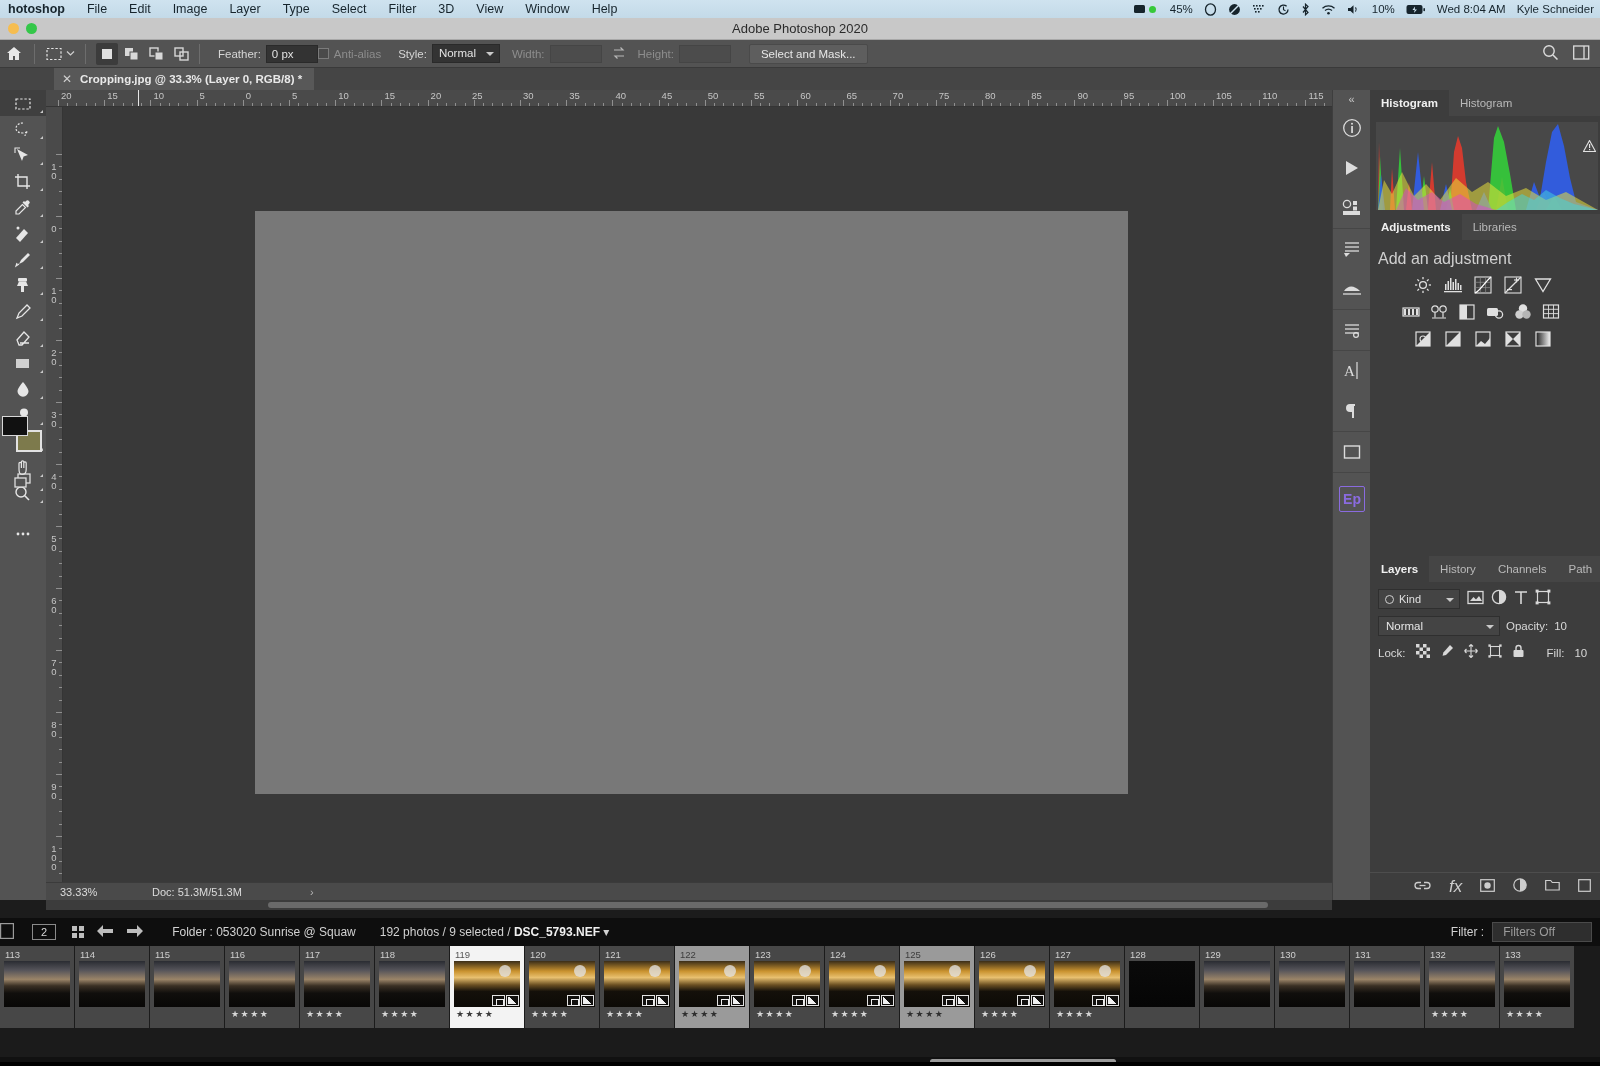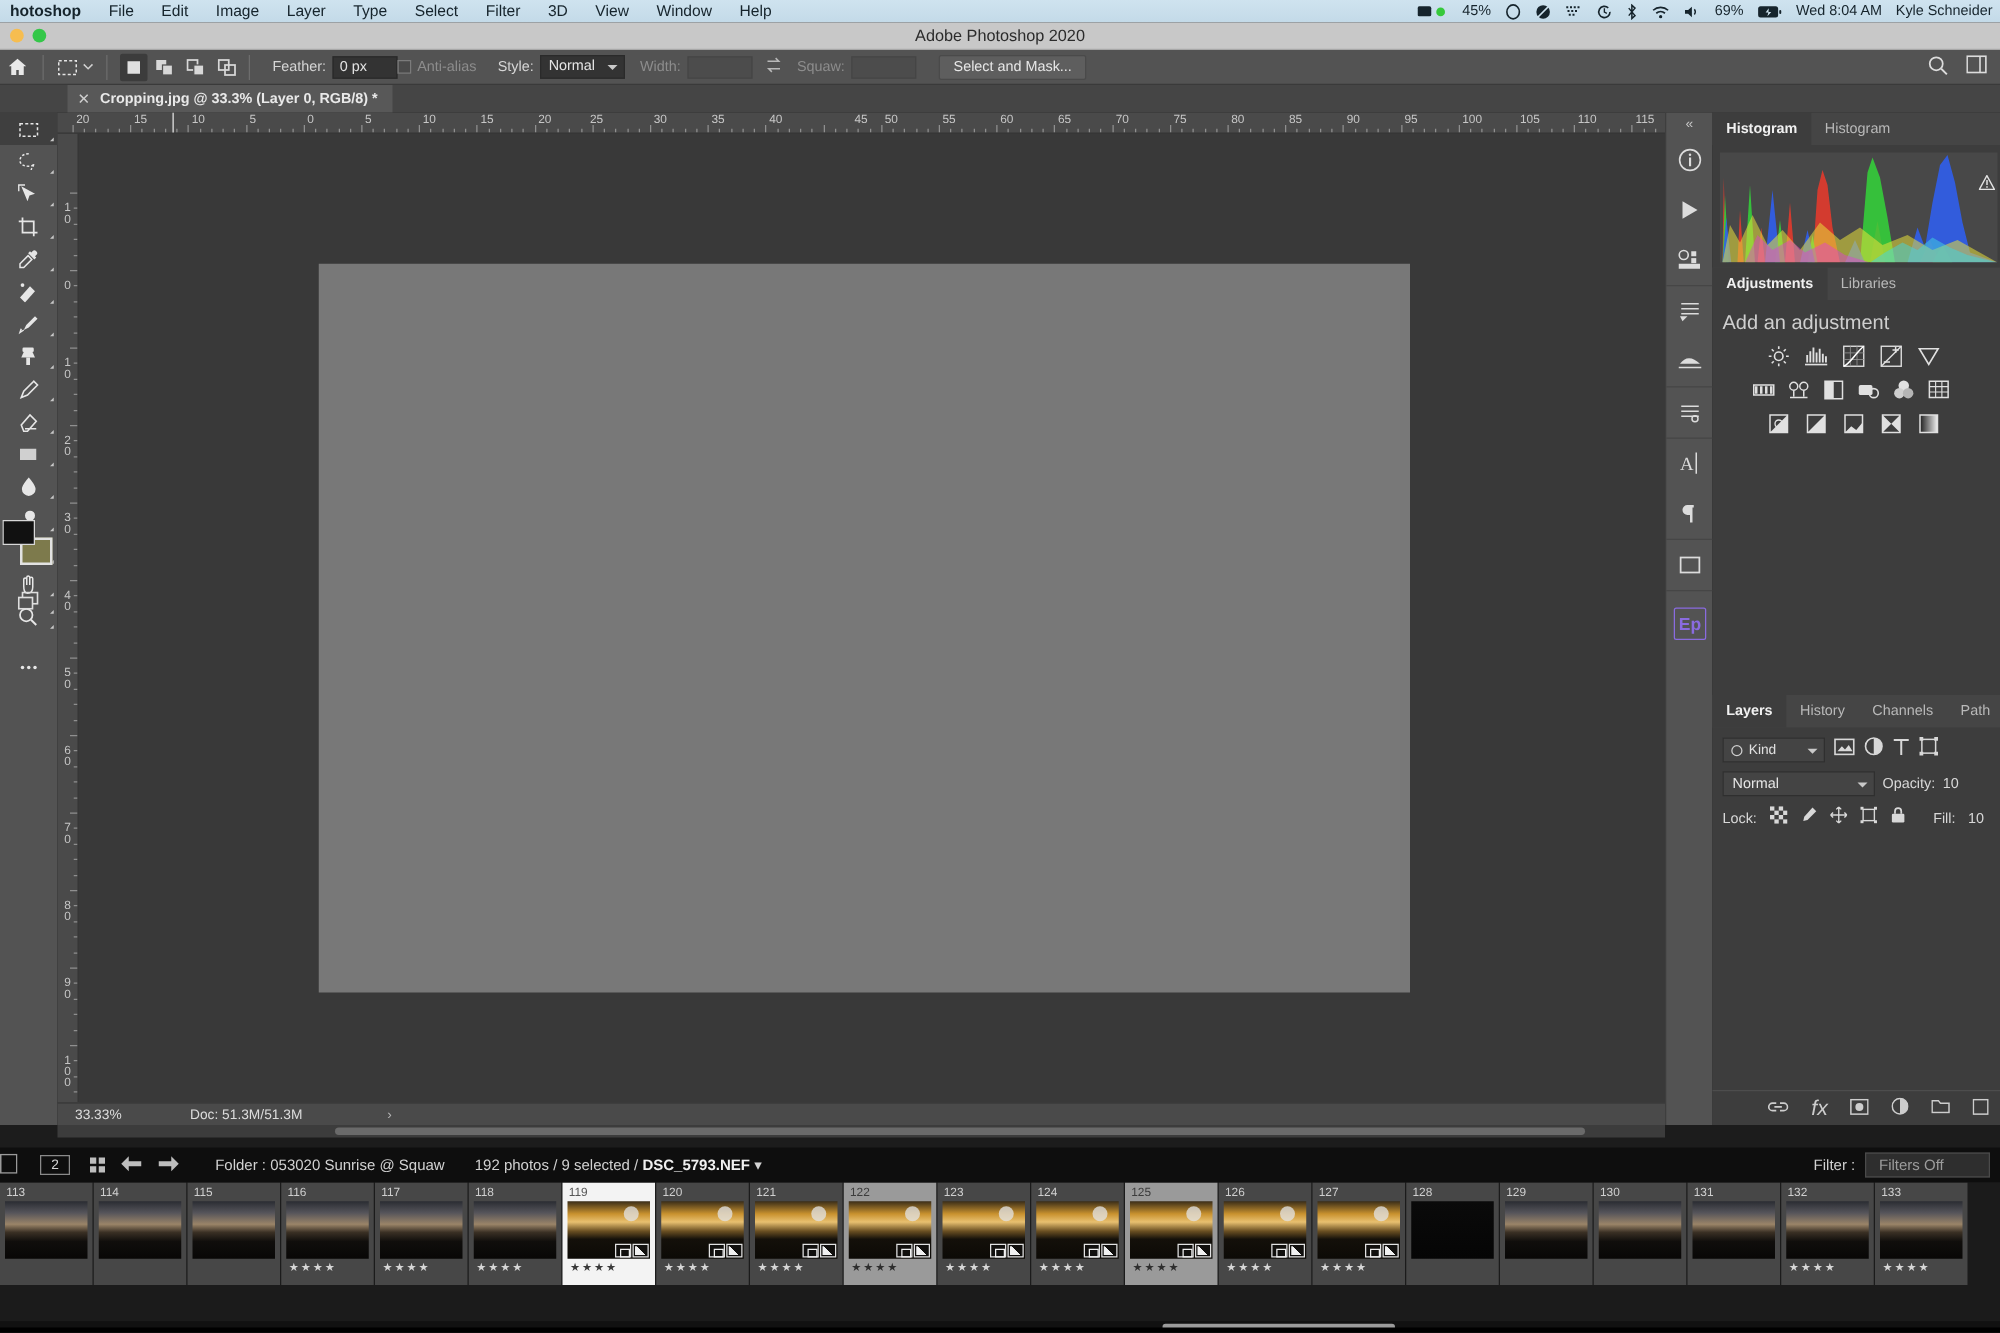--- a/index.html
+++ b/index.html
@@ -239,21 +239,21 @@
           </g>
           <circle cx="7.5" cy="9.3" r="1.3" fill="#16242c"></circle>
         </svg>
       </span>
     <span class="ic">
       <svg width="14" height="11" viewBox="0 0 14 11">
           <path d="M1 4h2.5L6.5 1.3v8.4L3.5 7H1z" fill="#16242c"></path>
           <path d="M8.5 3.4a3.5 3.5 0 0 1 0 4.2" fill="none" stroke="#16242c" stroke-width="1.1"></path>
         </svg>
       </span>
-    <span>69%</span>
+    <span>10%</span>
     <span class="ic">
       <svg width="20" height="11" viewBox="0 0 20 11">
           <rect x="0.5" y="1" width="16" height="9" rx="2" fill="#16242c"></rect>
           <rect x="17.4" y="4" width="1.6" height="3.2" rx="0.8" fill="#16242c"></rect>
           <path d="M9 2.5L6.5 6h2.2l-0.8 3L11 5.5H8.8z" fill="#cfe3ef"></path>
         </svg>
       </span>
     <span>Wed 8:04 AM</span>
     <span>Kyle Schneider</span>
   </span>
@@ -314,21 +314,21 @@
   <span class="checkbox"></span>
   <span class="lbl dim" style="margin-left:0">Anti-alias</span>
   <span class="lbl">Style:</span>
   <span class="selectbox">Normal</span>
   <span class="lbl dim">Width:</span>
   <span class="field dimf"></span>
   <span style="margin-left:10px">
     <svg width="14" height="14" viewBox="0 0 14 14">
         <path d="M2 4h9l-2.5-2.5M12 10H3l2.5 2.5" fill="none" stroke="#b9b9b9" stroke-width="1.2"></path>
       </svg></span>
-  <span class="lbl dim">Squaw:</span>
+  <span class="lbl dim">Height:</span>
   <span class="field dimf"></span>
   <span class="btn-sm">Select and Mask...</span>
   <span class="ob-right">
     <span>
       <svg width="17" height="17" viewBox="0 0 17 17">
           <circle cx="7" cy="7" r="5.2" fill="none" stroke="#dcdcdc" stroke-width="1.4"></circle>
           <line x1="11" y1="11" x2="15.5" y2="15.5" stroke="#dcdcdc" stroke-width="1.5"></line>
         </svg></span>
     <span>
       <svg width="17" height="16" viewBox="0 0 17 16">
@@ -546,21 +546,21 @@
       <i class="rmark" style="left: 529.44px; height: 3px;"></i>
       <i class="rmark" style="left: 538.68px; height: 3px;"></i>
       <i class="rmark" style="left: 547.92px; height: 3px;"></i>
       <i class="rmark" style="left: 557.16px; height: 3px;"></i>
       <span class="rtick" style="left: 566.4px;">40</span>
       <i class="rmark" style="left: 566.4px; height: 6px;"></i>
       <i class="rmark" style="left: 575.64px; height: 3px;"></i>
       <i class="rmark" style="left: 584.88px; height: 3px;"></i>
       <i class="rmark" style="left: 594.12px; height: 3px;"></i>
       <i class="rmark" style="left: 603.36px; height: 3px;"></i>
-      <span class="rtick" style="left: 612.6px; margin-left: 22px;">45</span>
+      <span class="rtick" style="left: 612.6px;">45</span>
       <i class="rmark" style="left: 612.6px; height: 6px;"></i>
       <i class="rmark" style="left: 621.84px; height: 3px;"></i>
       <i class="rmark" style="left: 631.08px; height: 3px;"></i>
       <i class="rmark" style="left: 640.32px; height: 3px;"></i>
       <i class="rmark" style="left: 649.56px; height: 3px;"></i>
       <span class="rtick" style="left: 658.8px;">50</span>
       <i class="rmark" style="left: 658.8px; height: 6px;"></i>
       <i class="rmark" style="left: 668.04px; height: 3px;"></i>
       <i class="rmark" style="left: 677.28px; height: 3px;"></i>
       <i class="rmark" style="left: 686.52px; height: 3px;"></i>

